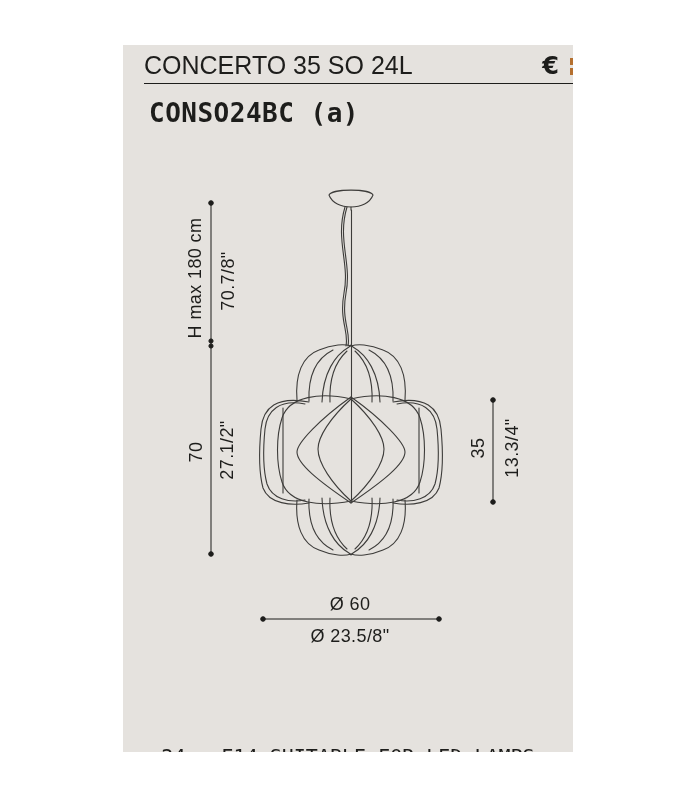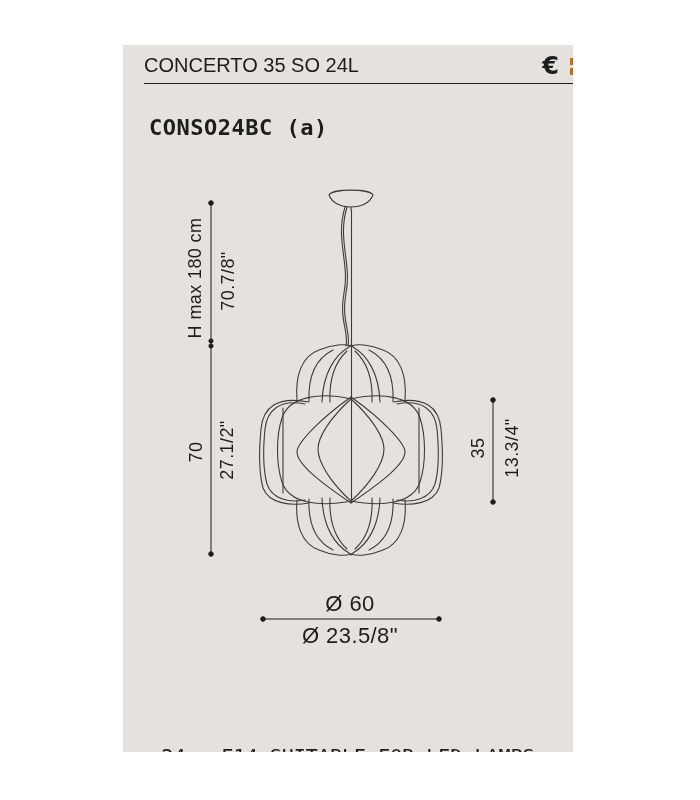--- a/index.html
+++ b/index.html
@@ -12,41 +12,41 @@
   .page{
     position:relative;width:700px;height:800px;background:#ffffff;
     font-family:"Liberation Sans",sans-serif;color:var(--ink);overflow:hidden;
   }
   .panel{
     position:absolute;left:123px;top:45px;width:450px;height:707px;
     background:var(--panel-bg);overflow:hidden;
   }
   .panel svg{position:absolute;left:0;top:0;width:450px;height:707px;pointer-events:none;}
   .title{
-    position:absolute;left:21px;top:5px;font-size:20px;line-height:30px;
+    position:absolute;left:21px;top:5px;font-size:25px;line-height:30px;
     letter-spacing:0px;color:var(--ink);white-space:nowrap;
   }
   .currency{
     position:absolute;right:14px;top:7px;font-size:24px;font-weight:bold;
     font-family:"DejaVu Sans","Liberation Sans",sans-serif;
   }
   .price-fragment{position:absolute;right:-1px;top:13px;width:4px;height:19px;}
   .price-fragment i{display:block;width:4px;height:7px;background:var(--frag);margin-bottom:3px;}
   .rule{position:absolute;left:21px;right:0;top:38px;border-top:1.6px solid var(--ink);}
   .codes{
-    position:absolute;left:26px;top:67px;
+    position:absolute;left:26px;top:53px;
     font-family:"DejaVu Sans Mono","Liberation Mono",monospace;
-    font-weight:bold;font-size:22px;line-height:31px;letter-spacing:0.5px;white-space:pre;
+    font-weight:bold;font-size:26px;line-height:31px;letter-spacing:0.5px;white-space:pre;
   }
   .vlab{
     position:absolute;white-space:nowrap;font-size:18px;letter-spacing:0.4px;
     transform:translate(-50%,-50%) rotate(-90deg);color:var(--ink);
   }
   .hlab{
-    position:absolute;white-space:nowrap;font-size:22px;letter-spacing:0.4px;
+    position:absolute;white-space:nowrap;font-size:18px;letter-spacing:0.4px;
     transform:translate(-50%,-50%);color:var(--ink);
   }
   .lamping{
     position:absolute;left:0;top:644px;width:100%;text-align:center;
     font-family:"DejaVu Sans Mono","Liberation Mono",monospace;
     font-size:20px;line-height:27px;color:var(--ink);white-space:pre;
   }
 </style>
 </head>
 <body>

